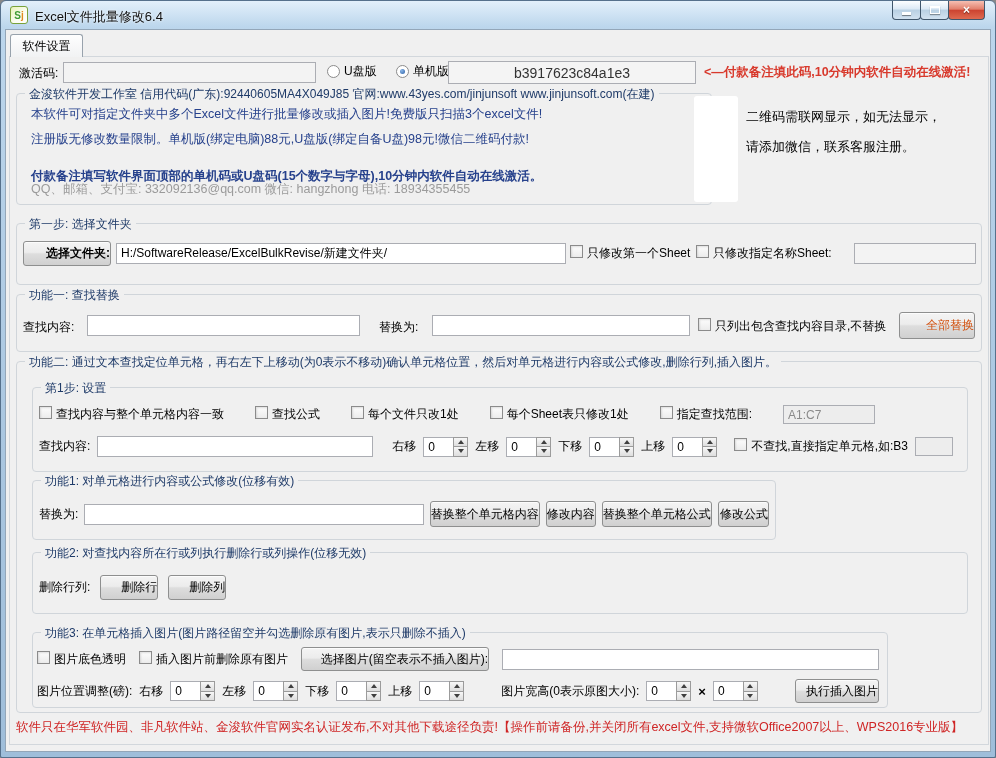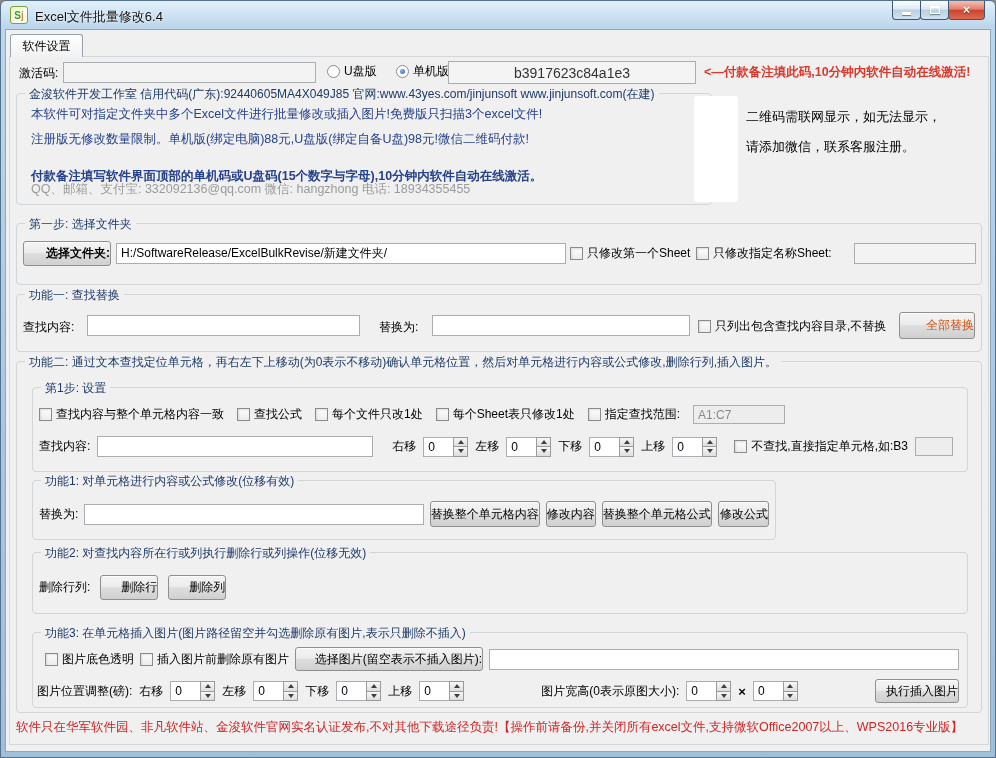--- a/index.html
+++ b/index.html
@@ -37,21 +37,21 @@
   .in{height:21px;border:1px solid #abadb3;background:#fff;font:12px "Liberation Sans","DejaVu Sans",sans-serif;
       padding:0 4px;}
   .in.dis{background:#ededed;color:#8a8a8a}
   .in.lt{background:#f3f3f3}
   .btn{font:12px "Liberation Sans","DejaVu Sans",sans-serif;color:#000;cursor:pointer;white-space:nowrap;
       background:linear-gradient(#f4f4f4,#ececec 45%,#dddddd 52%,#d0d0d0);
       border:1px solid #8e8f8f;border-radius:3px;box-shadow:inset 0 1px 0 rgba(255,255,255,.7);text-align:right;}
   .gb{position:absolute;border:1px solid #d0d5da;border-radius:4px;}
   .gt{position:absolute;top:-8px;left:8px;background:#f0f0f0;padding:0 4px;color:#1e3a68;
       font-size:12px;white-space:nowrap;max-width:950px;overflow:hidden}
-  .cb{display:inline-flex;align-items:center;gap:4px;white-space:nowrap;cursor:pointer}
+  .cb{display:inline-flex;gap:4px;white-space:nowrap;cursor:pointer}
   .cbx{width:13px;height:13px;flex:none;border:1px solid #8b8b8b;
       background:linear-gradient(#fdfdfd,#ececec);box-shadow:inset 1px 1px 2px rgba(0,0,0,.12)}
   .rad{display:inline-flex;align-items:center;gap:4px;white-space:nowrap;cursor:pointer}
   .rc{width:13px;height:13px;flex:none;border:1px solid #8b8b8b;border-radius:50%;background:#fff;position:relative}
   .rc.sel::after{content:"";position:absolute;inset:3px;border-radius:50%;
       background:radial-gradient(circle at 35% 35%,#8ab6e8,#2b5fa5)}
   .spin{display:inline-flex;height:20px}
   .spin .si{width:30px;height:20px;border:1px solid #abadb3;border-right:none;background:#fff;
       font:12px "Liberation Sans","DejaVu Sans",sans-serif;padding:0 4px}
   .sbcol{width:15px;display:flex;flex-direction:column}
@@ -143,21 +143,21 @@
       <span class="lb">只列出包含查找内容目录,不替换</span>
     </div>
     <button class="btn abs" style="left:882px;top:17px;width:76px;height:27px;color:#d2500e">全部替换</button>
   </div>
 
   <div class="gb" style="left:15px;top:360px;width:966px;height:352px">
     <span class="gt">功能二: 通过文本查找定位单元格，再右左下上移动(为0表示不移动)确认单元格位置，然后对单元格进行内容或公式修改,删除行列,插入图片。</span>
 
     <div class="gb" style="left:15px;top:25px;width:936px;height:85px">
       <span class="gt">第1步: 设置</span>
-      <div class="row" style="left:6px;right:6px;top:17px;gap:13px">
+      <div class="row" style="left:6px;right:6px;top:17px;gap:31px">
         <div class="cb">
             <span class="cbx"></span>
             <span class="lb">查找内容与整个单元格内容一致</span>
           </div>
         <div class="cb">
             <span class="cbx"></span>
             <span class="lb">查找公式</span>
           </div>
         <div class="cb">
             <span class="cbx"></span>
@@ -230,23 +230,23 @@
 
     <div class="gb" style="left:15px;top:190px;width:936px;height:62px">
       <span class="gt">功能2: 对查找内容所在行或列执行删除行或列操作(位移无效)</span>
       <div class="row" style="left:6px;right:6px;top:22px;gap:10px">
         <span class="lb">删除行列:</span>
         <button class="btn" style="height:25px;width:58px">删除行</button>
         <button class="btn" style="height:25px;width:58px">删除列</button>
       </div>
     </div>
 
-    <div class="gb" style="left:15px;top:270px;width:936px;height:76px">
+    <div class="gb" style="left:15px;top:270px;width:856px;height:76px">
       <span class="gt">功能3: 在单元格插入图片(图片路径留空并勾选删除原有图片,表示只删除不插入)</span>
-      <div class="row" style="left:12px;right:8px;top:14px;gap:6px">
+      <div class="row" style="left:4px;right:8px;top:14px;gap:13px">
         <div class="cb">
             <span class="cbx"></span>
             <span class="lb">图片底色透明</span>
           </div>
         <div class="cb">
             <span class="cbx"></span>
             <span class="lb">插入图片前删除原有图片</span>
           </div>
         <button class="btn" style="height:24px;width:188px">选择图片(留空表示不插入图片):</button>
         <input class="in" style="flex: 1 1 auto;" value="">

